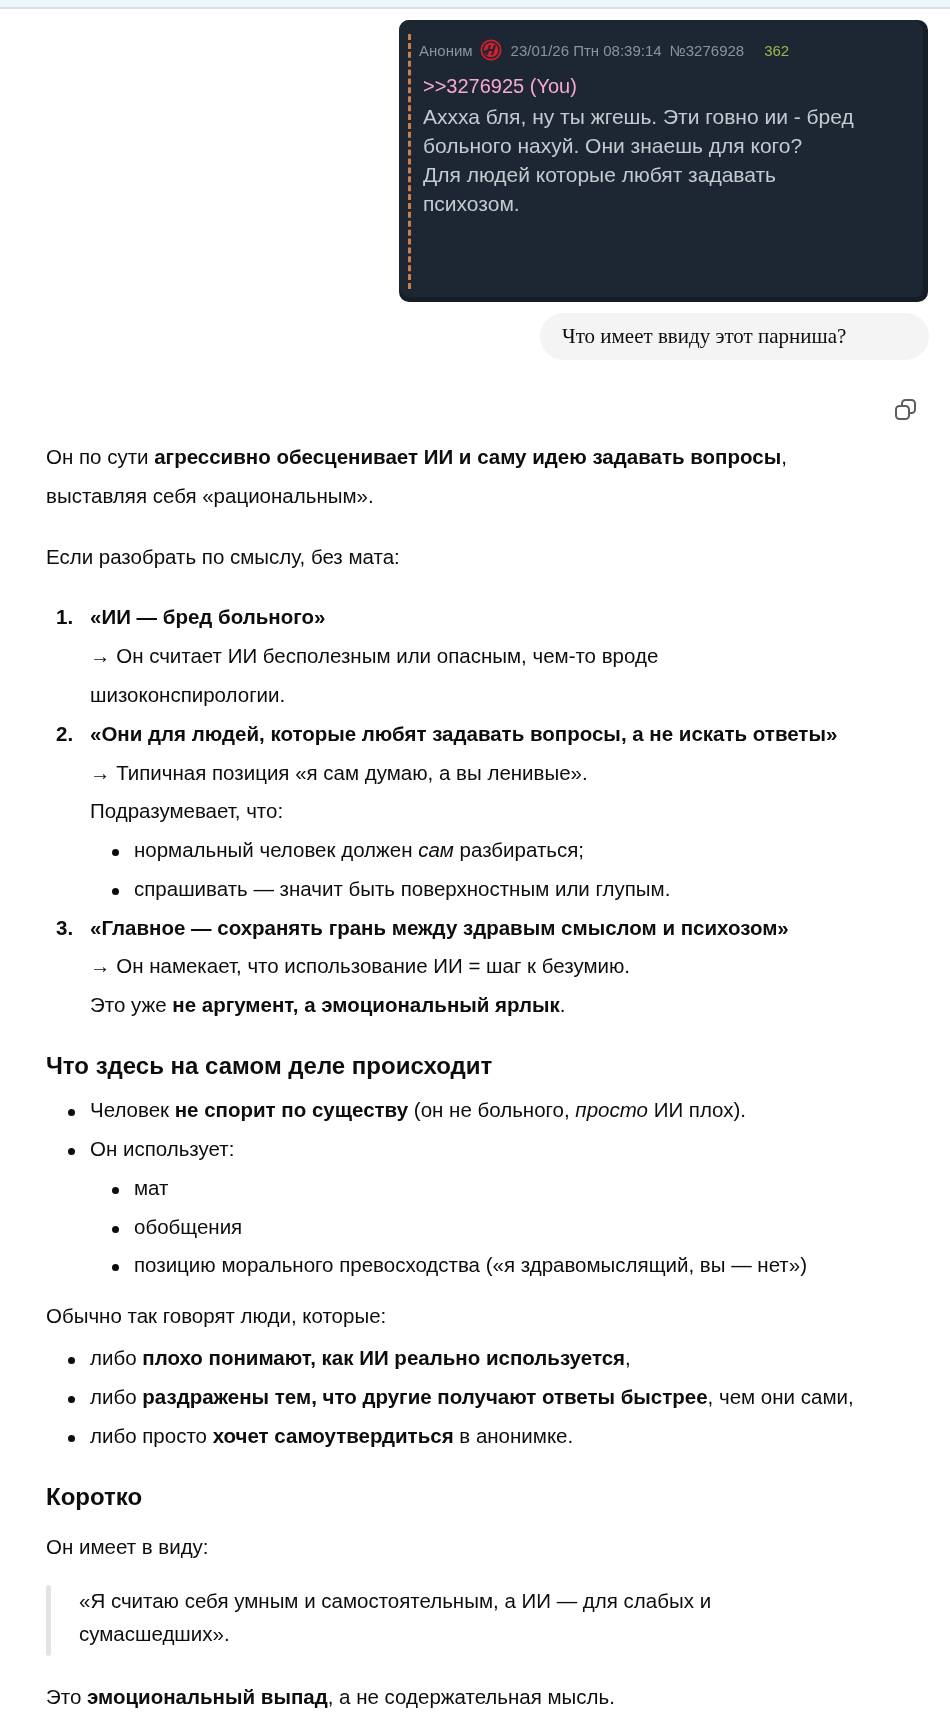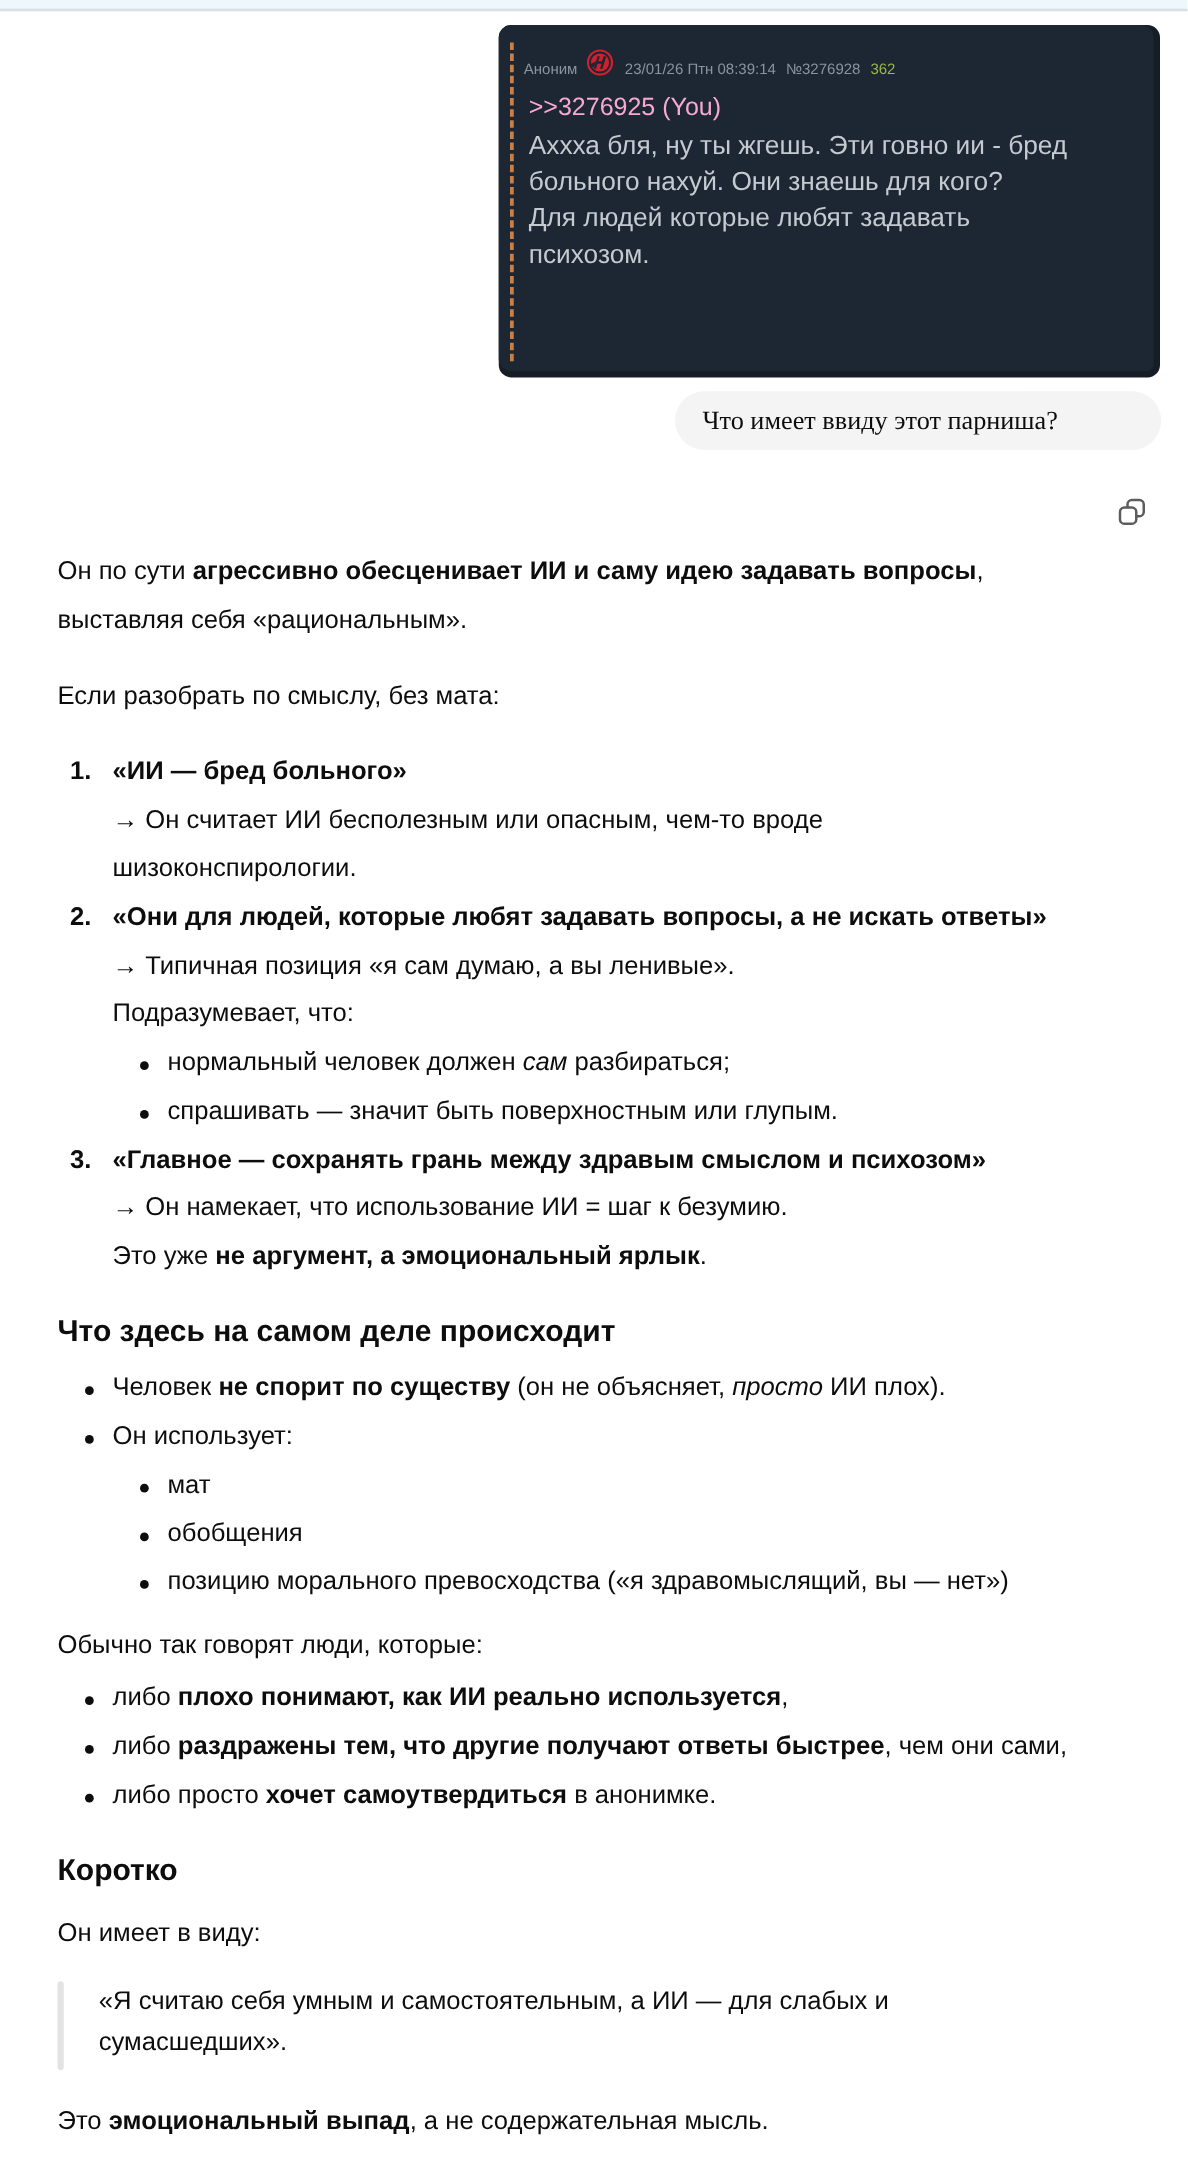--- a/index.html
+++ b/index.html
@@ -16,26 +16,26 @@
     background:#151e26; border-radius:10px; box-sizing:border-box; padding:0 5px 5px 0;
   }
   .post-inner {
     position:relative; width:100%; height:100%; background:#1c2733; border-radius:10px 10px 6px 10px;
   }
   .post-dash {
     position:absolute; left:9px; top:14px; bottom:8px; width:0;
     border-left:3px dashed #c97f45;
   }
   .post-head {
-    position:absolute; left:20px; top:18px; font-size:12px; color:#8b949c; white-space:nowrap;
-    display:flex; align-items:flex-end;
+    position:absolute; left:20px; top:18px; font-size:15px; color:#8b949c; white-space:nowrap;
+    display:flex; align-items:center;
   }
   .post-head .sp { display:inline-block; width:8px; }
   .post-logo { width:24px; height:24px; display:inline-block; margin:0 8px 0 6px; }
-  .post-score { color:#9ab94a; margin-left:8px; }
+  .post-score { color:#9ab94a; margin-left:20px; }
   .post-reply { position:absolute; left:24px; top:55px; font-size:20px; color:#f9a8d4; }
   .post-text {
     position:absolute; left:24px; top:82px; width:485px; font-size:21px; line-height:29px; color:#c4cad0;
   }
 
   
   .user-bubble {
     position:absolute; left:540px; top:313px; width:389px; height:47px; box-sizing:border-box;
     background:#f4f4f4; border-radius:24px; font-size:21px; line-height:47px; color:#0d0d0d;
     padding-left:22px;
@@ -113,21 +113,21 @@
   <div class="bul" style="top:448px;left:66px"></div>
   <div class="ln" style="top:437px;left:88px">спрашивать — значит быть поверхностным или глупым.</div>
 
   <div class="num" style="top:476px;left:10px">3.</div>
   <div class="ln" style="top:476px;left:44px"><b>«Главное — сохранять грань между здравым смыслом и психозом»</b></div>
   <div class="ln" style="top:514px;left:44px">→ Он намекает, что использование ИИ = шаг к безумию.</div>
   <div class="ln" style="top:553px;left:44px"><span>Это уже </span><b>не аргумент, а эмоциональный ярлык</b><span>.</span></div>
 
   <div class="ln h3" style="top:612px;left:0">Что здесь на самом деле происходит</div>
   <div class="bul" style="top:669px;left:22px"></div>
-  <div class="ln" style="top:658px;left:44px"><span>Человек </span><b>не спорит по существу</b><span> (он не объясняет, </span><i>просто</i><span> ИИ плох).</span></div>
+  <div class="ln" style="top:658px;left:44px"><span>Человек </span><b>не спорит по существу</b><span> (он не больного, </span><i>просто</i><span> ИИ плох).</span></div>
   <div class="bul" style="top:708px;left:22px"></div>
   <div class="ln" style="top:697px;left:44px">Он использует:</div>
   <div class="bul" style="top:747px;left:66px"></div>
   <div class="ln" style="top:736px;left:88px">мат</div>
   <div class="bul" style="top:786px;left:66px"></div>
   <div class="ln" style="top:775px;left:88px">обобщения</div>
   <div class="bul" style="top:824px;left:66px"></div>
   <div class="ln" style="top:813px;left:88px">позицию морального превосходства («я здравомыслящий, вы — нет»)</div>
 
   <div class="ln" style="top:864px;left:0">Обычно так говорят люди, которые:</div>

